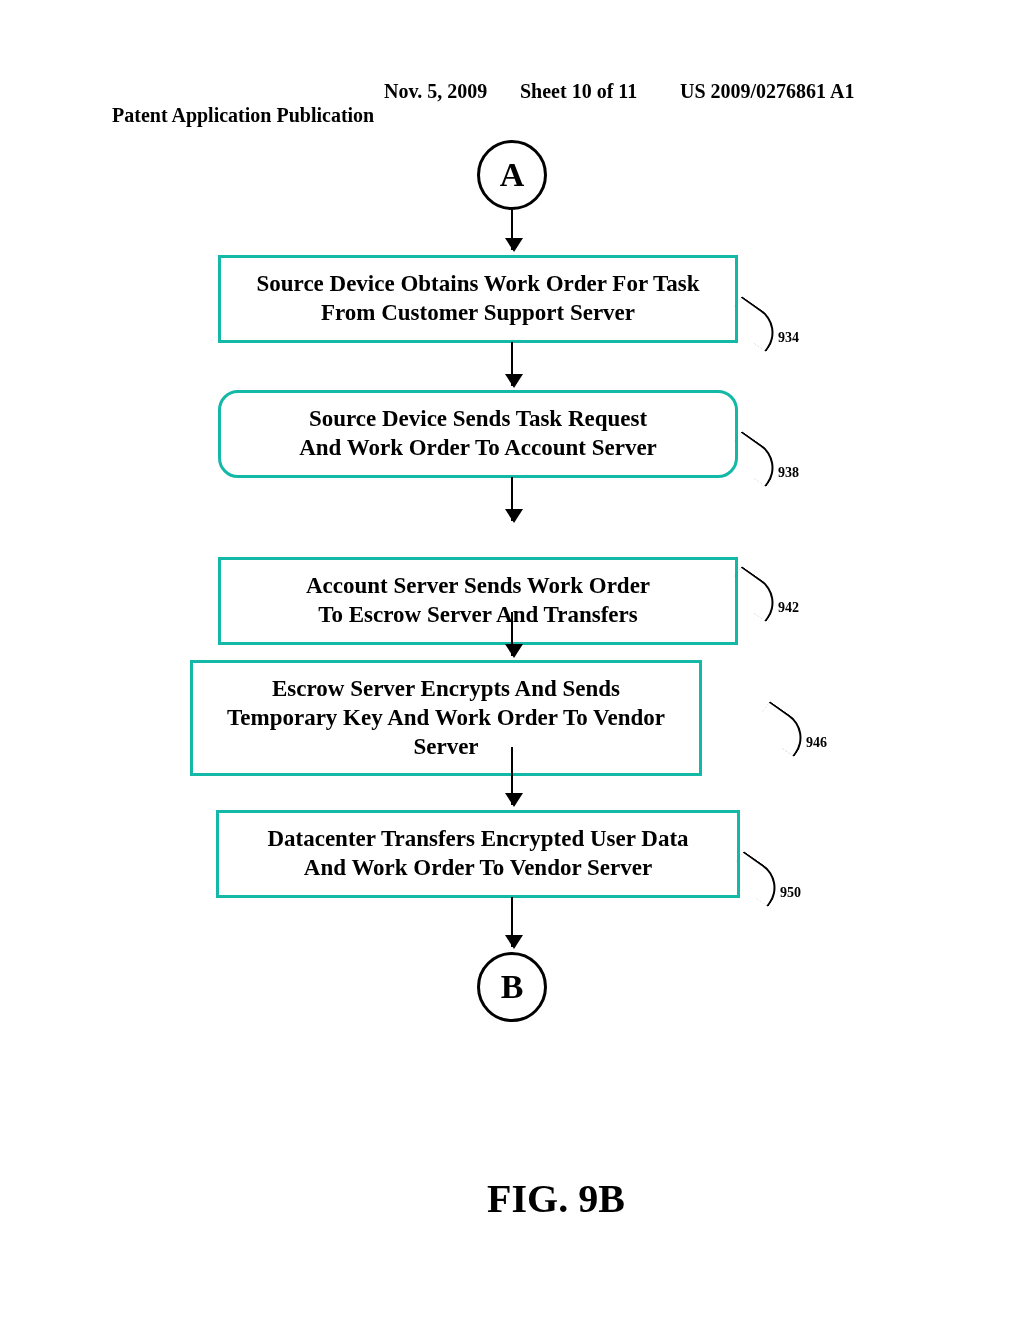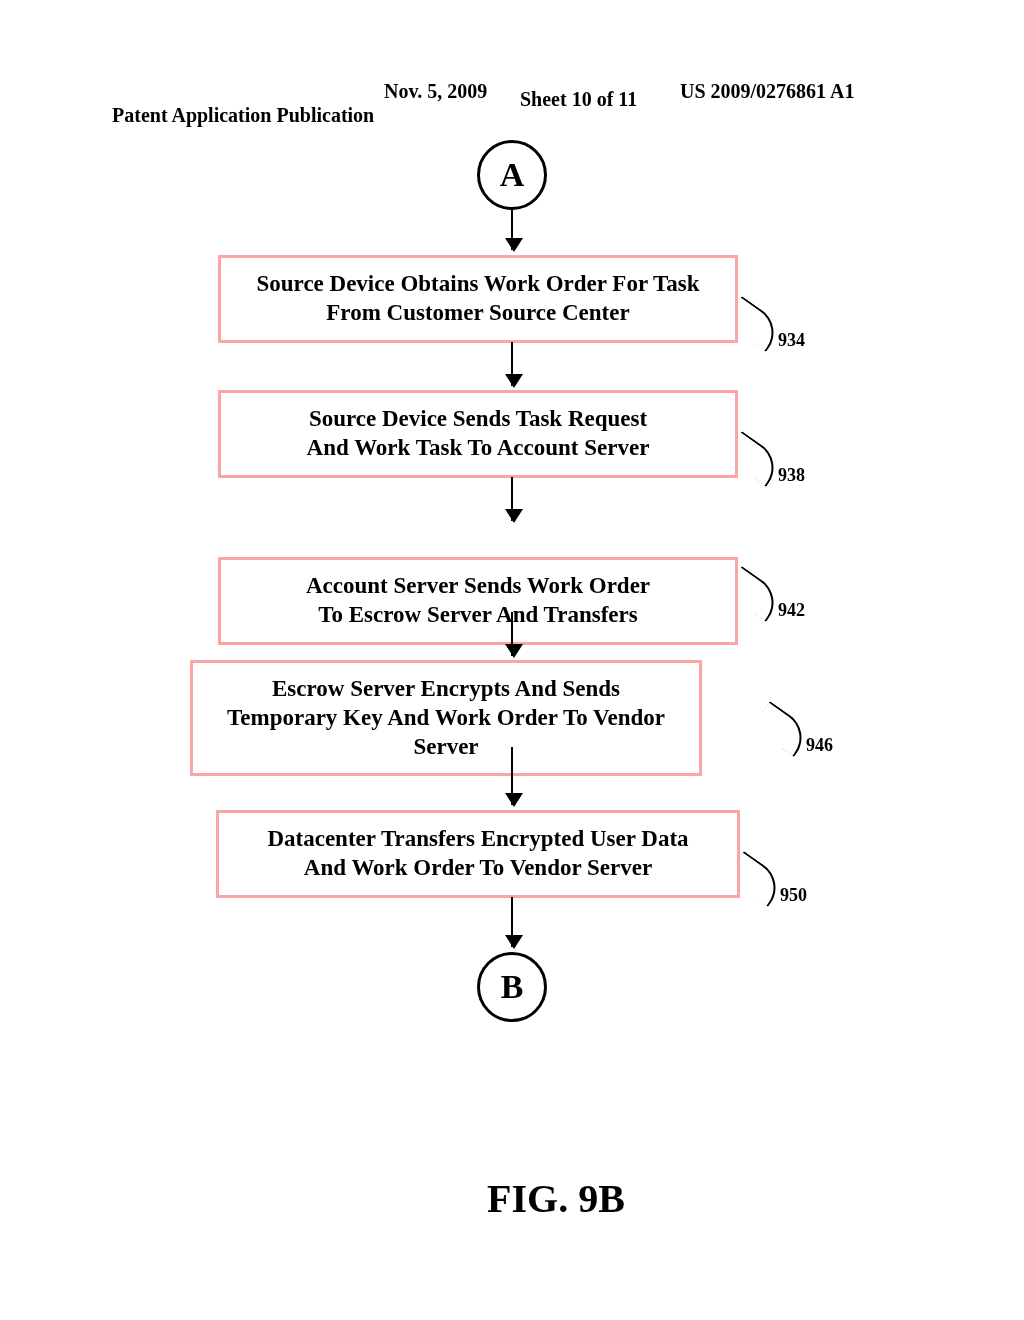--- a/index.html
+++ b/index.html
@@ -14,21 +14,21 @@
   .header {
     position: absolute;
     top: 80px;
     left: 0;
     width: 1024px;
     font-size: 20px;
     font-weight: bold;
   }
   .header .pub  { position: absolute; left: 112px; margin-top: 24px; }
   .header .date { position: absolute; left: 384px; }
-  .header .sheet{ position: absolute; left: 520px; margin-top: 8px; }
+  .header .sheet{ position: absolute; left: 520px; }
   .header .num  { position: absolute; left: 680px; }
 
   .flowchart {
     position: absolute;
     top: 130px;
     left: 0;
     width: 1024px;
   }
 
   .conn {
@@ -41,34 +41,34 @@
     display: flex;
     align-items: center;
     justify-content: center;
     background: #fff;
     position: absolute;
     left: 50%;
     transform: translateX(-50%);
   }
 
   .step {
-    border: 3px solid #fca5a5;
+    border: 3px solid #14b8a6;
     text-align: center;
     font-size: 23px;
     font-weight: bold;
     line-height: 1.25;
     padding: 12px 8px;
     background: #fff;
     position: absolute;
     box-sizing: border-box;
   }
 
   .ref {
     position: absolute;
-    font-size: 18px;
+    font-size: 14px;
     font-weight: bold;
   }
   .lead {
     position: absolute;
     width: 50px;
     height: 30px;
     border-top: 2px solid #000;
     border-right: 2px solid #000;
     border-top-right-radius: 28px;
     transform: rotate(35deg);
@@ -110,29 +110,29 @@
   <span class="num">US 2009/0276861 A1</span>
 </div>
 
 <div class="flowchart">
 
   <div class="conn" style="top:10px;">A</div>
   <div class="arrow" style="top:80px; height:40px;"></div>
 
   <div class="step" style="top:125px; left:218px; width:520px;">
     <span>Source Device Obtains Work Order For Task</span><br>
-    <span>From Customer Source Center</span>
+    <span>From Customer Support Server</span>
   </div>
   <div class="lead" style="top:178px; left:728px;"></div>
   <div class="ref" style="top:200px; left:778px;">934</div>
   <div class="arrow" style="top:212px; height:44px;"></div>
 
-  <div class="step" style="top:260px; left:218px; width:520px;">
+  <div class="step" style="top:260px; left:218px; width:520px;border-radius:20px;">
     <span>Source Device Sends Task Request</span><br>
-    <span>And Work Task To Account Server</span>
+    <span>And Work Order To Account Server</span>
   </div>
   <div class="lead" style="top:313px; left:728px;"></div>
   <div class="ref" style="top:335px; left:778px;">938</div>
   <div class="arrow" style="top:347px; height:44px;"></div>
 
   <div class="step" style="top:395px; left:218px; width:520px;margin-top:32px;">
     <span>Account Server Sends Work Order</span><br>
     <span>To Escrow Server And Transfers</span>
   </div>
   <div class="lead" style="top:448px; left:728px;"></div>

